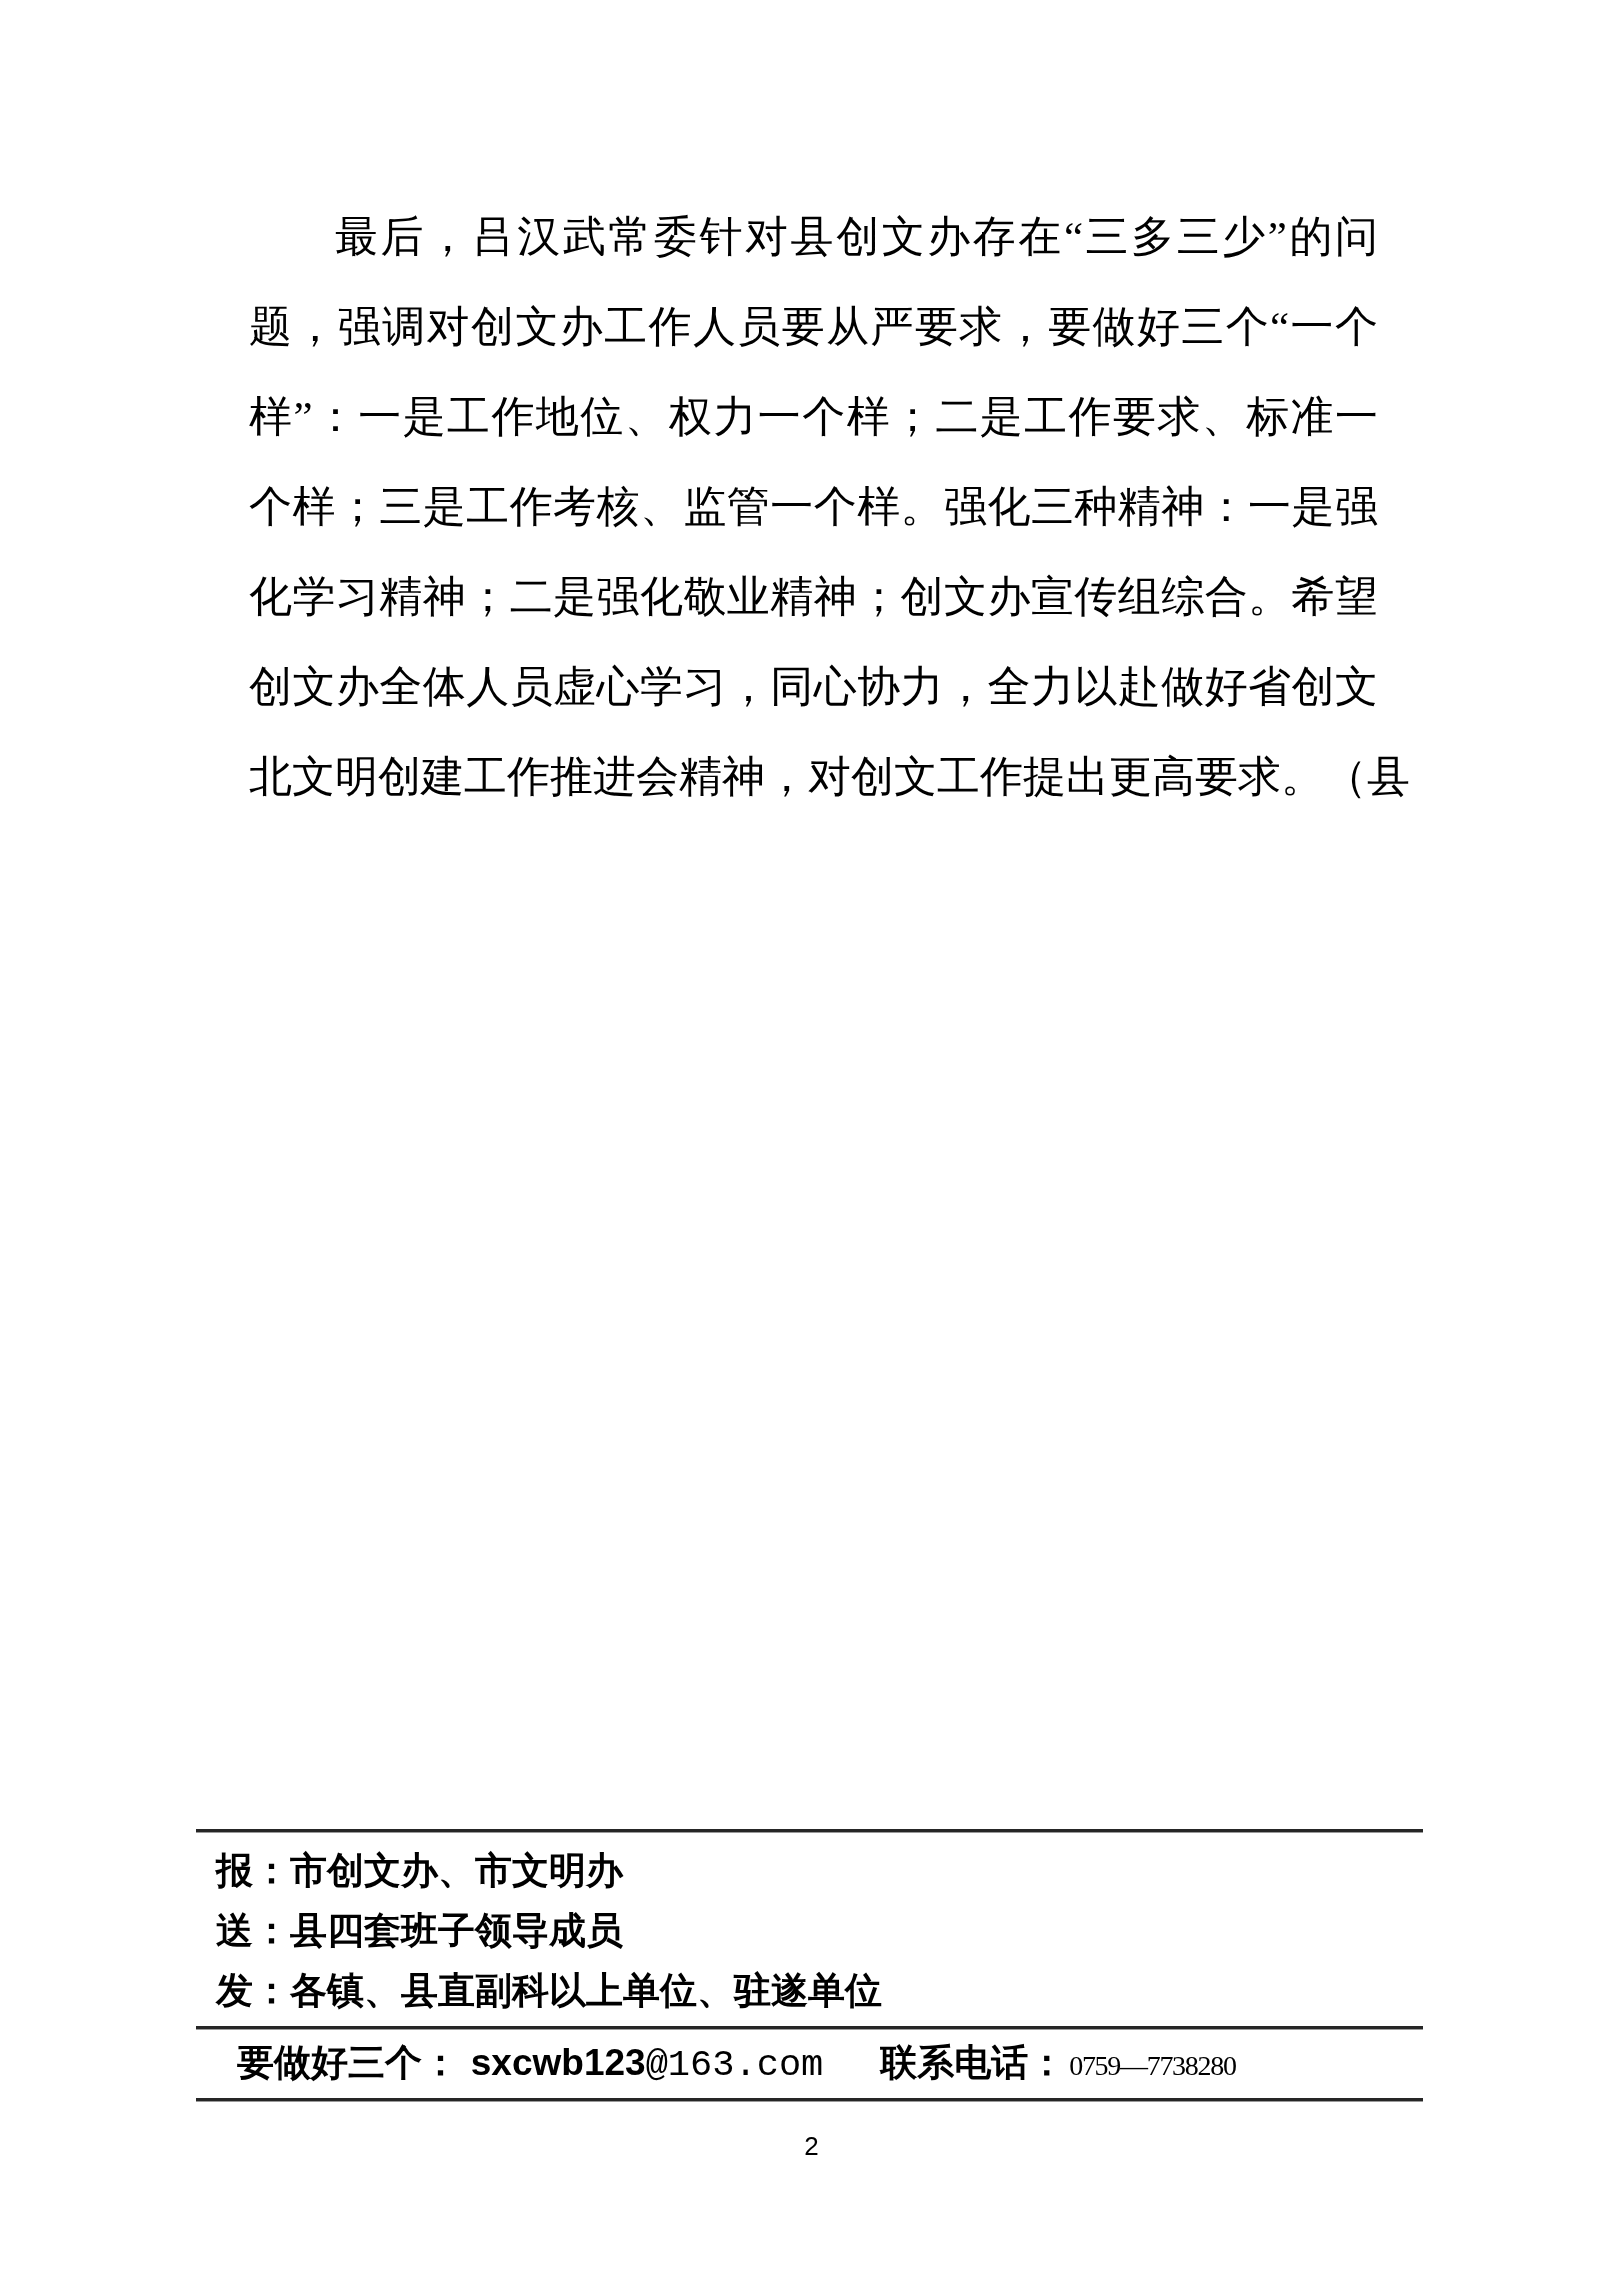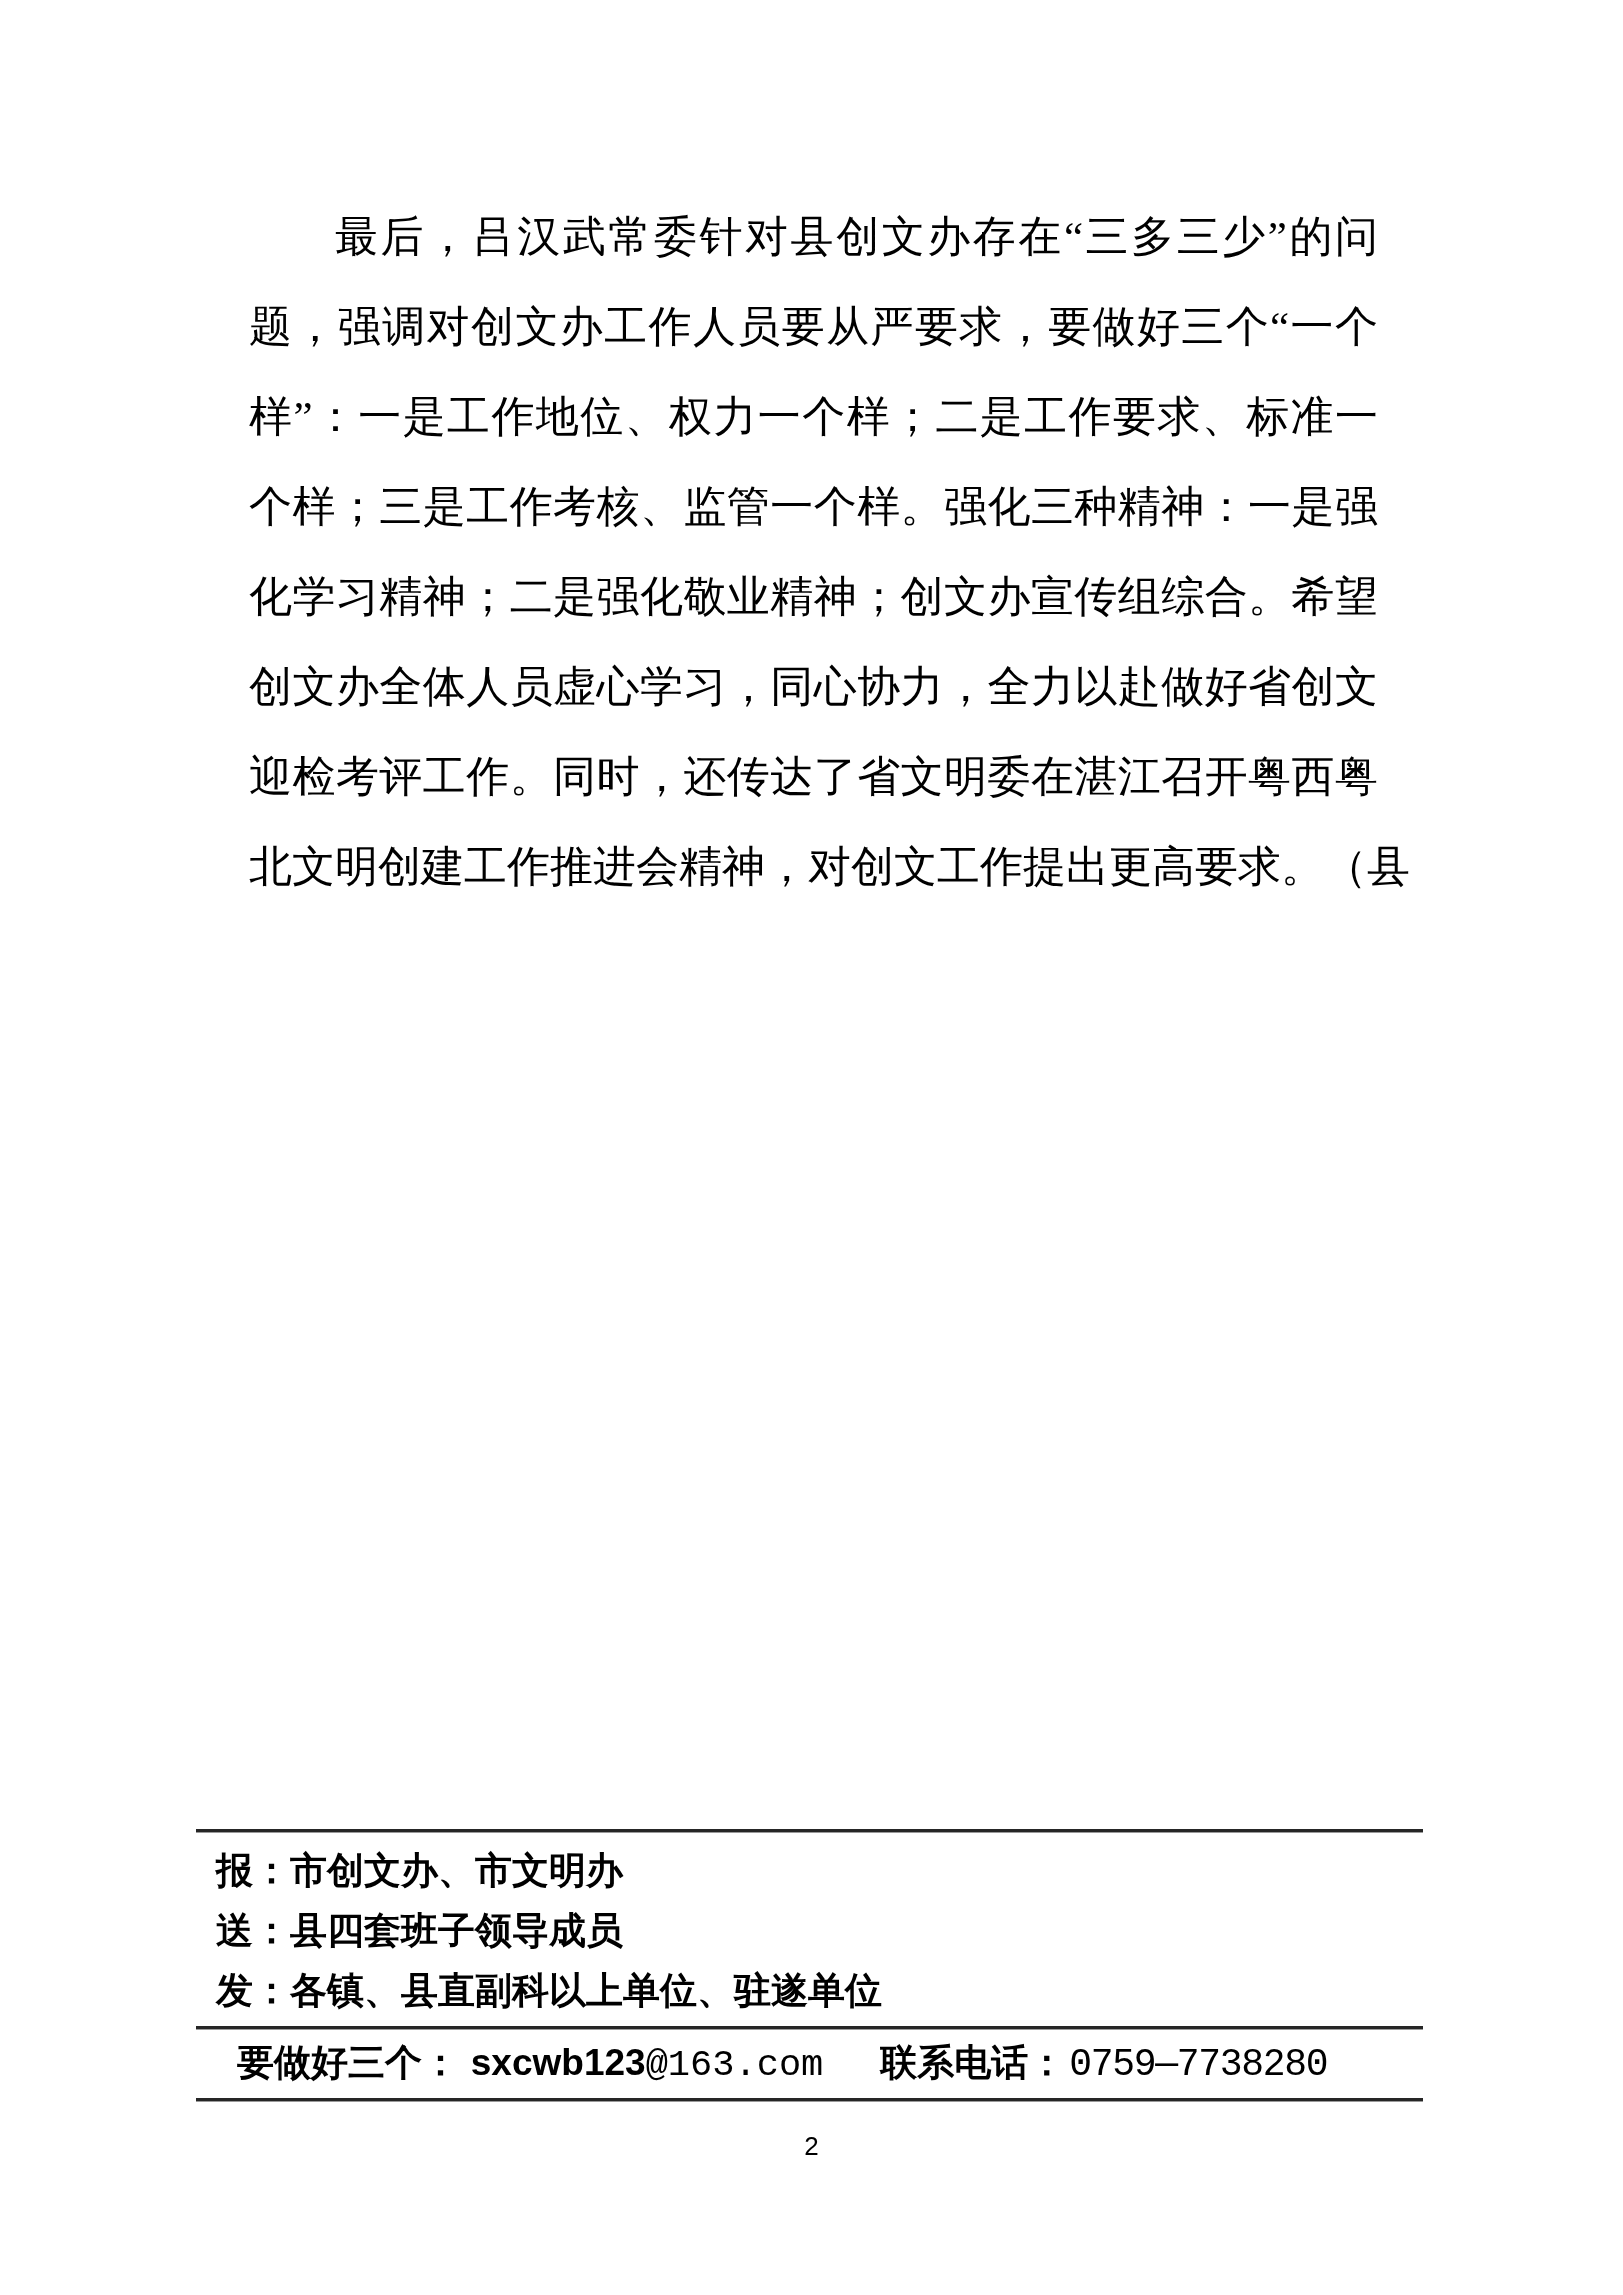--- a/index.html
+++ b/index.html
@@ -81,23 +81,23 @@
     letter-spacing: 0;
   }
   .contact-line .email-domain {
     font-family: Liberation Mono, monospace;
     font-weight: normal;
   }
   .contact-line .phone-label {
     margin-left: 57px;
   }
   .contact-line .phone-number {
-    font-family: Liberation Mono, monospace;
+    font-family: Liberation Serif, serif;
     font-weight: 500;
-    font-size: 38px;
+    font-size: 28px;
     letter-spacing: -1.3px;
     margin-left: 3.9px;
   }
 
   
   .page-number {
     position: absolute;
     top: 2131px;
     left: 0;
     width: 1623px;
@@ -112,21 +112,20 @@
 
 <div class="page">
 
   <div class="body-text">
     <div class="line indent">最后，吕汉武常委针对县创文办存在“三多三少”的问</div>
     <div class="line">题，强调对创文办工作人员要从严要求，要做好三个“一个</div>
     <div class="line">样”：一是工作地位、权力一个样；二是工作要求、标准一</div>
     <div class="line">个样；三是工作考核、监管一个样。强化三种精神：一是强</div>
     <div class="line">化学习精神；二是强化敬业精神；创文办宣传组综合。希望</div>
     <div class="line">创文办全体人员虚心学习，同心协力，全力以赴做好省创文</div>
-    <div class="line">迎检考评工作。同时，还传达了省文明委在湛江召开粤西粤</div>
     <div class="line">北文明创建工作推进会精神，对创文工作提出更高要求。（县</div>
   </div>
 
   <div class="rule rule-1"></div>
 
   <div class="distribution">
     <div>报：市创文办、市文明办</div>
     <div>送：县四套班子领导成员</div>
     <div>发：各镇、县直副科以上单位、驻遂单位</div>
   </div>

